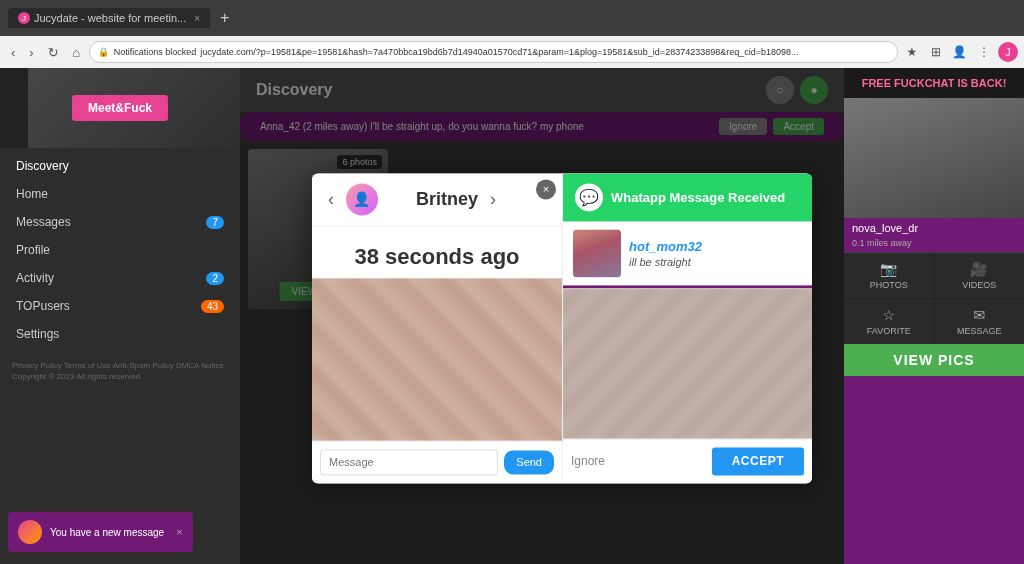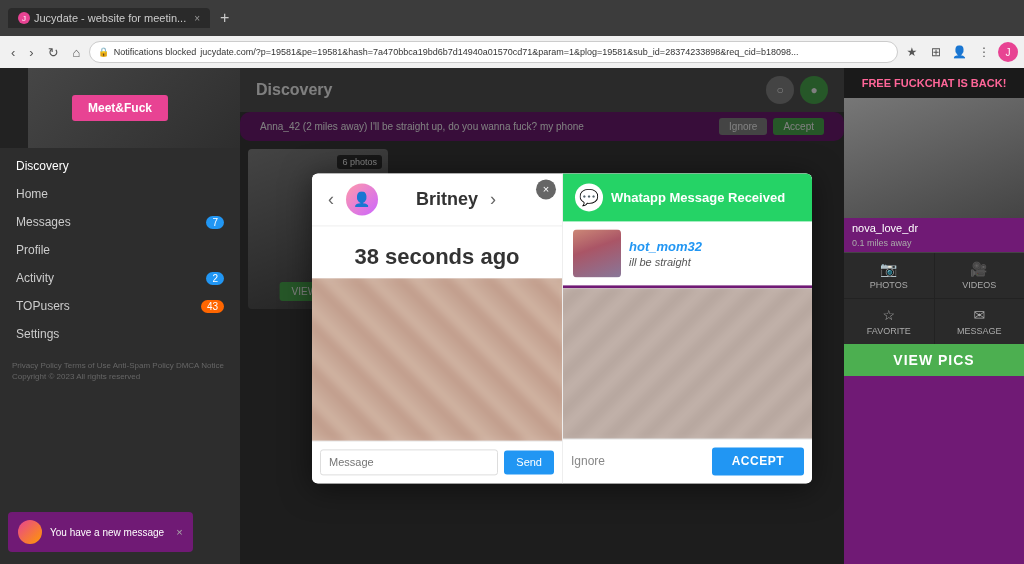--- a/index.html
+++ b/index.html
@@ -459,21 +459,21 @@
       border-radius: 3px;
       padding: 6px 8px;
       font-size: 11px;
       color: #aaa;
     }
     .match-send-btn {
       background: #2196f3;
       color: white;
       border: none;
       padding: 6px 12px;
-      border-radius: 3px;
+      border-radius: 9px;
       font-size: 11px;
       cursor: pointer;
     }
 
     
     .wa-modal {
       width: 250px;
       background: white;
       display: flex;
       flex-direction: column;

